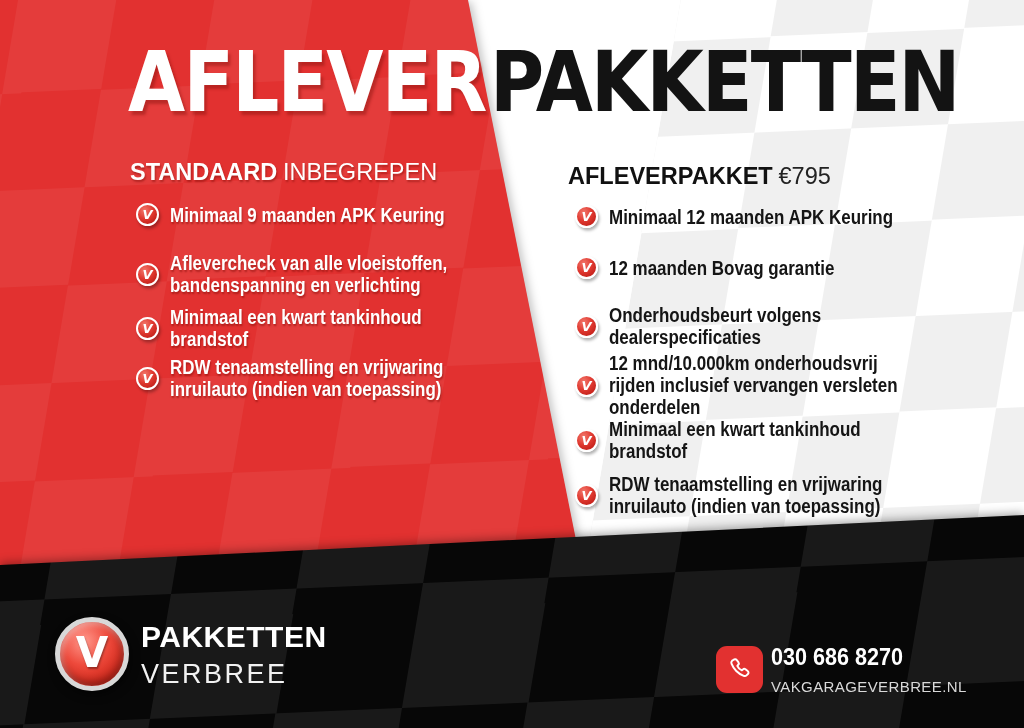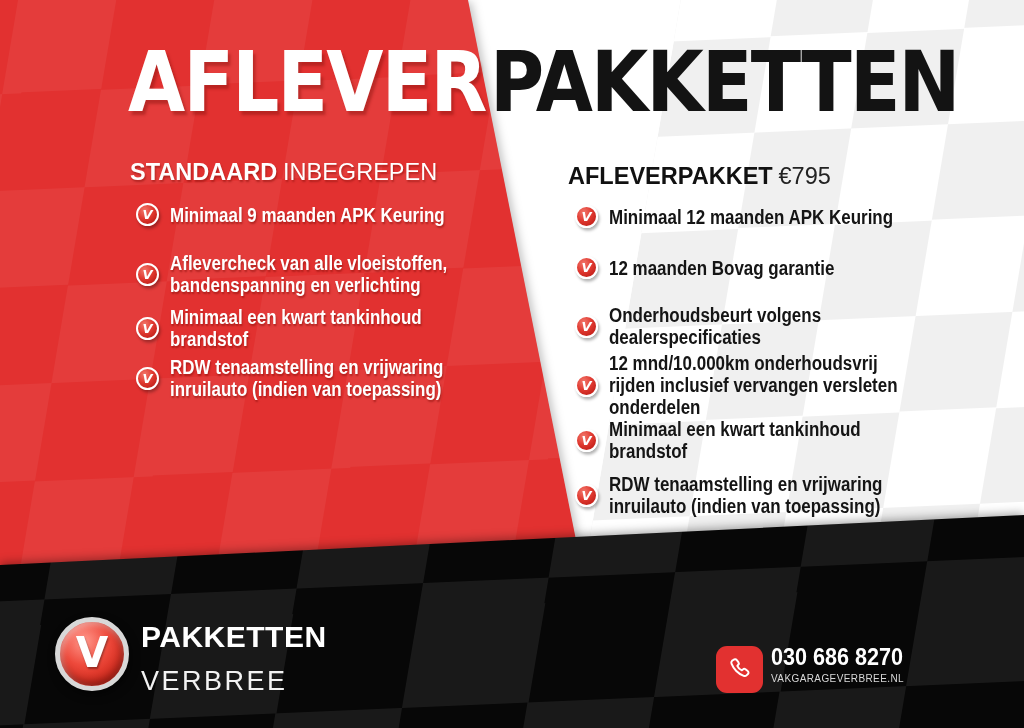--- a/index.html
+++ b/index.html
@@ -90,34 +90,34 @@
     box-shadow:2px 4px 8px rgba(0,0,0,0.55), inset -2px -4px 8px rgba(0,0,0,0.35), inset 2px 3px 6px rgba(255,255,255,0.45);
     display:flex;align-items:center;justify-content:center;
   }
   .logo-letter{
     color:#ffffff;font-family:"DejaVu Sans",sans-serif;font-weight:bold;
     font-size:42px;line-height:42px;margin-top:-3px;
     text-shadow:1px 2px 2px rgba(0,0,0,0.35);
   }
   .brand{position:absolute;left:141px;top:620px;color:#ffffff;}
   .brand-name{font-weight:bold;font-size:30px;line-height:33px;letter-spacing:0.5px;}
-  .brand-subname{font-weight:normal;font-size:27px;line-height:30px;letter-spacing:2.5px;color:#f2f2f2;margin-top:13px;}
+  .brand-subname{font-weight:normal;font-size:27px;line-height:30px;letter-spacing:2.5px;color:#f2f2f2;margin-top:6px;}
   .contact-icon{
     position:absolute;left:716px;top:646px;width:47px;height:47px;
     border-radius:11px;background:var(--red,#e23130);
     display:flex;align-items:center;justify-content:center;
   }
   .contact{position:absolute;left:771px;top:644px;}
   .phone-number{
     color:#ffffff;font-weight:bold;font-size:24px;line-height:26px;white-space:nowrap;
     transform:scaleX(0.9);transform-origin:0 0;
   }
   .website{
-    color:#d9d9d9;font-weight:normal;font-size:10px;line-height:18px;letter-spacing:0.4px;
-    margin-top:0;white-space:nowrap;
+    color:#d9d9d9;font-weight:normal;font-size:15px;line-height:18px;letter-spacing:0.4px;
+    margin-top:8px;white-space:nowrap;
   }
 </style>
 </head>
 <body>
 
 <div class="checker checker-white"></div>
 
 <div class="shape-wrap red-wrap">
   <div class="red-shape">
     <div class="checker checker-red"></div>

